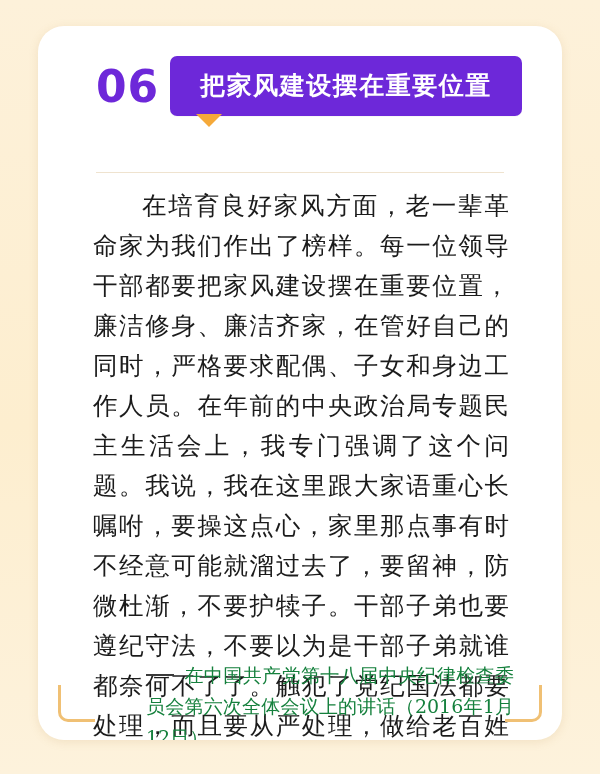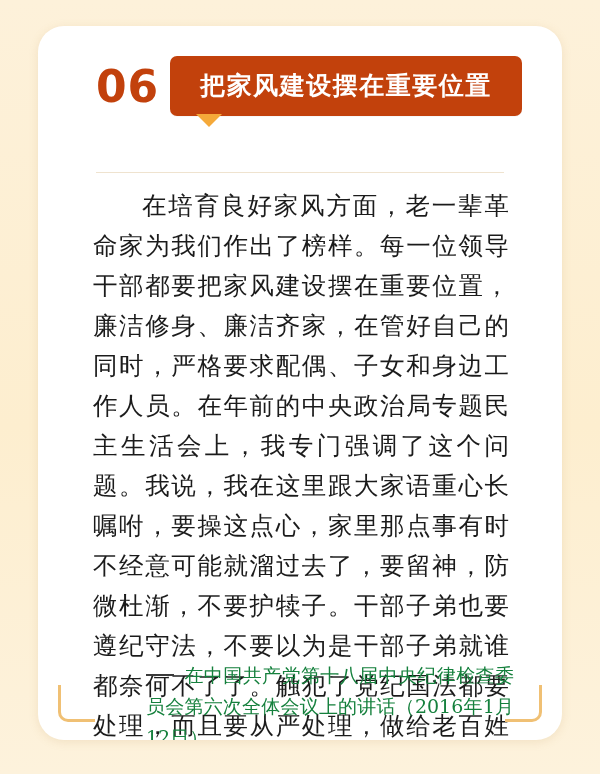--- a/index.html
+++ b/index.html
@@ -39,31 +39,31 @@
     width: 100%;
     height: 76px;
   }
   .badge-number {
     position: absolute;
     left: 58px;
     top: 0px;
     font-family: "DejaVu Sans", "Liberation Sans", sans-serif;
     font-size: 44px;
     font-weight: bold;
-    color: #c2410c;
+    color: #6d28d9;
     letter-spacing: 1px;
     line-height: 58px;
   }
   .title-bar {
     position: absolute;
     left: 132px;
     top: -2px;
     width: 352px;
     height: 60px;
-    background: #c2410c;
+    background: #6d28d9;
     border-radius: 7px;
     box-shadow: 0 1px 0 rgba(0,0,0,0.03);
   }
   .title-text {
     position: absolute;
     left: 0;
     top: 0;
     width: 100%;
     height: 60px;
     line-height: 60px;

